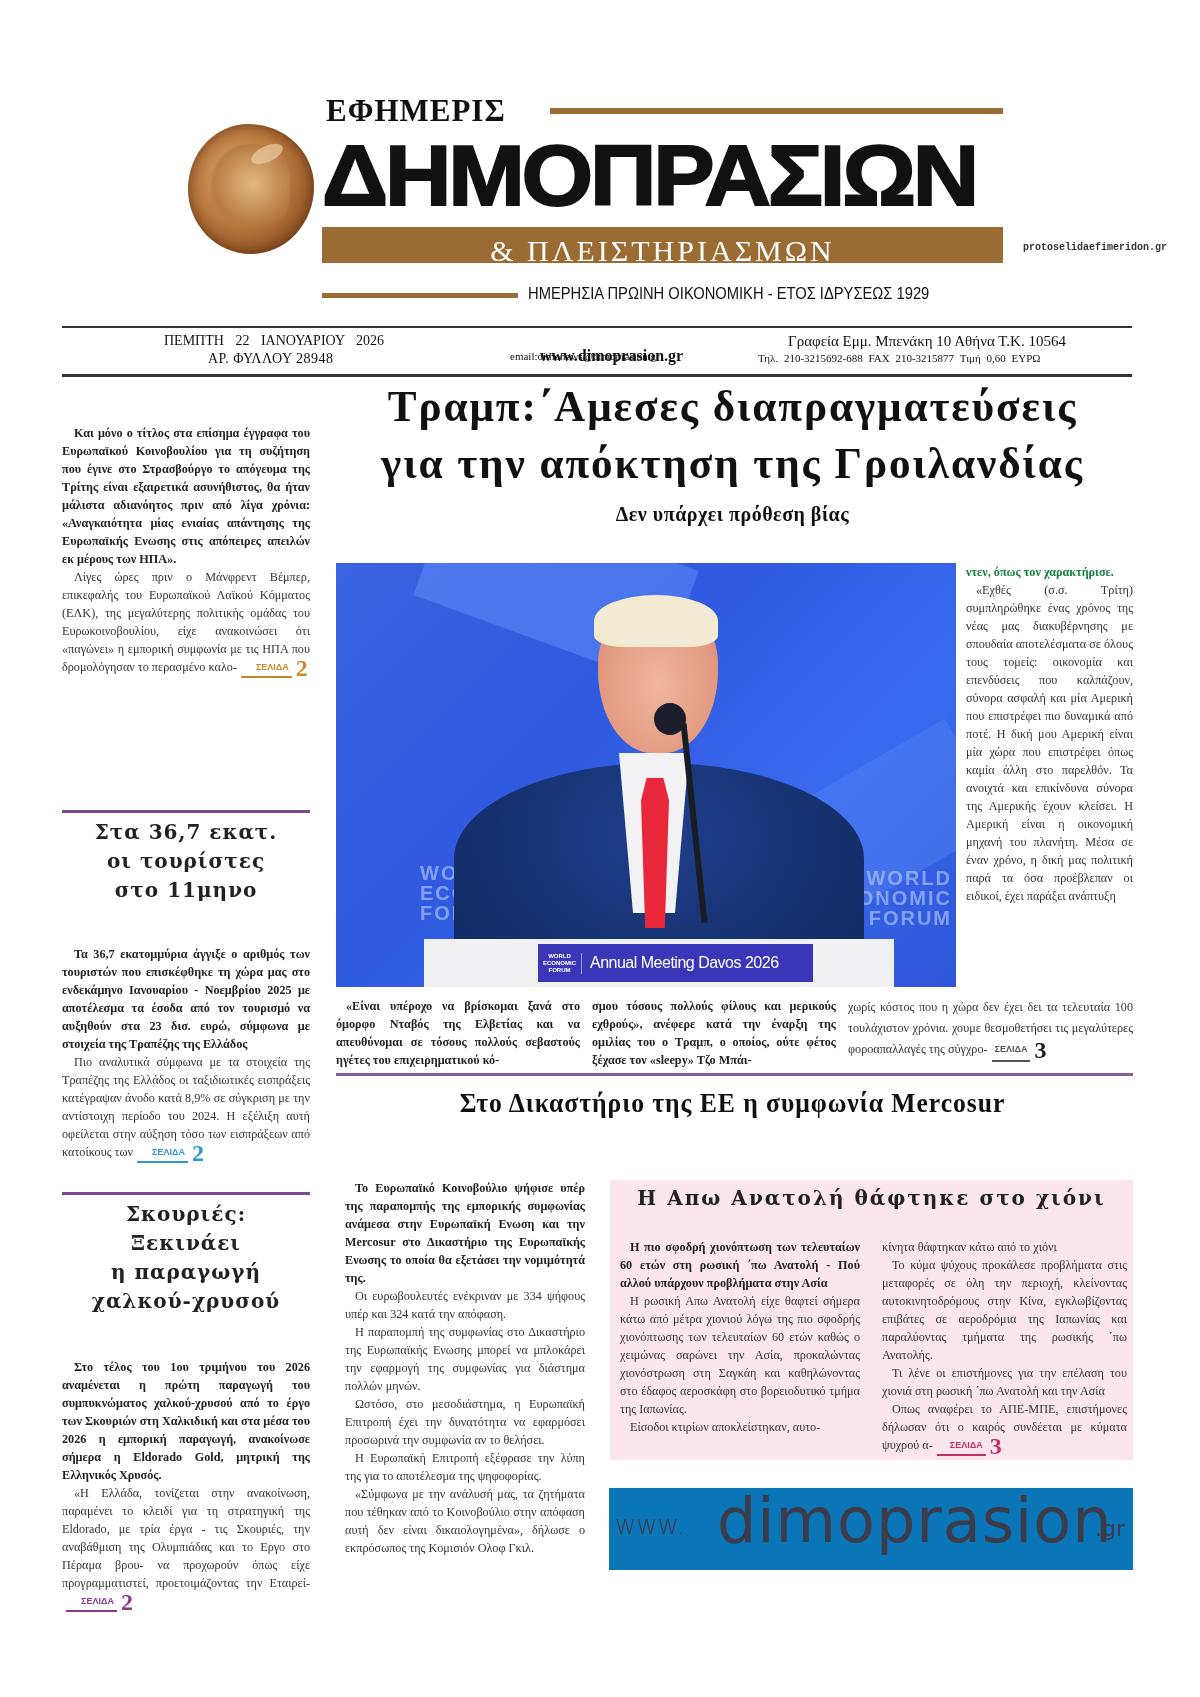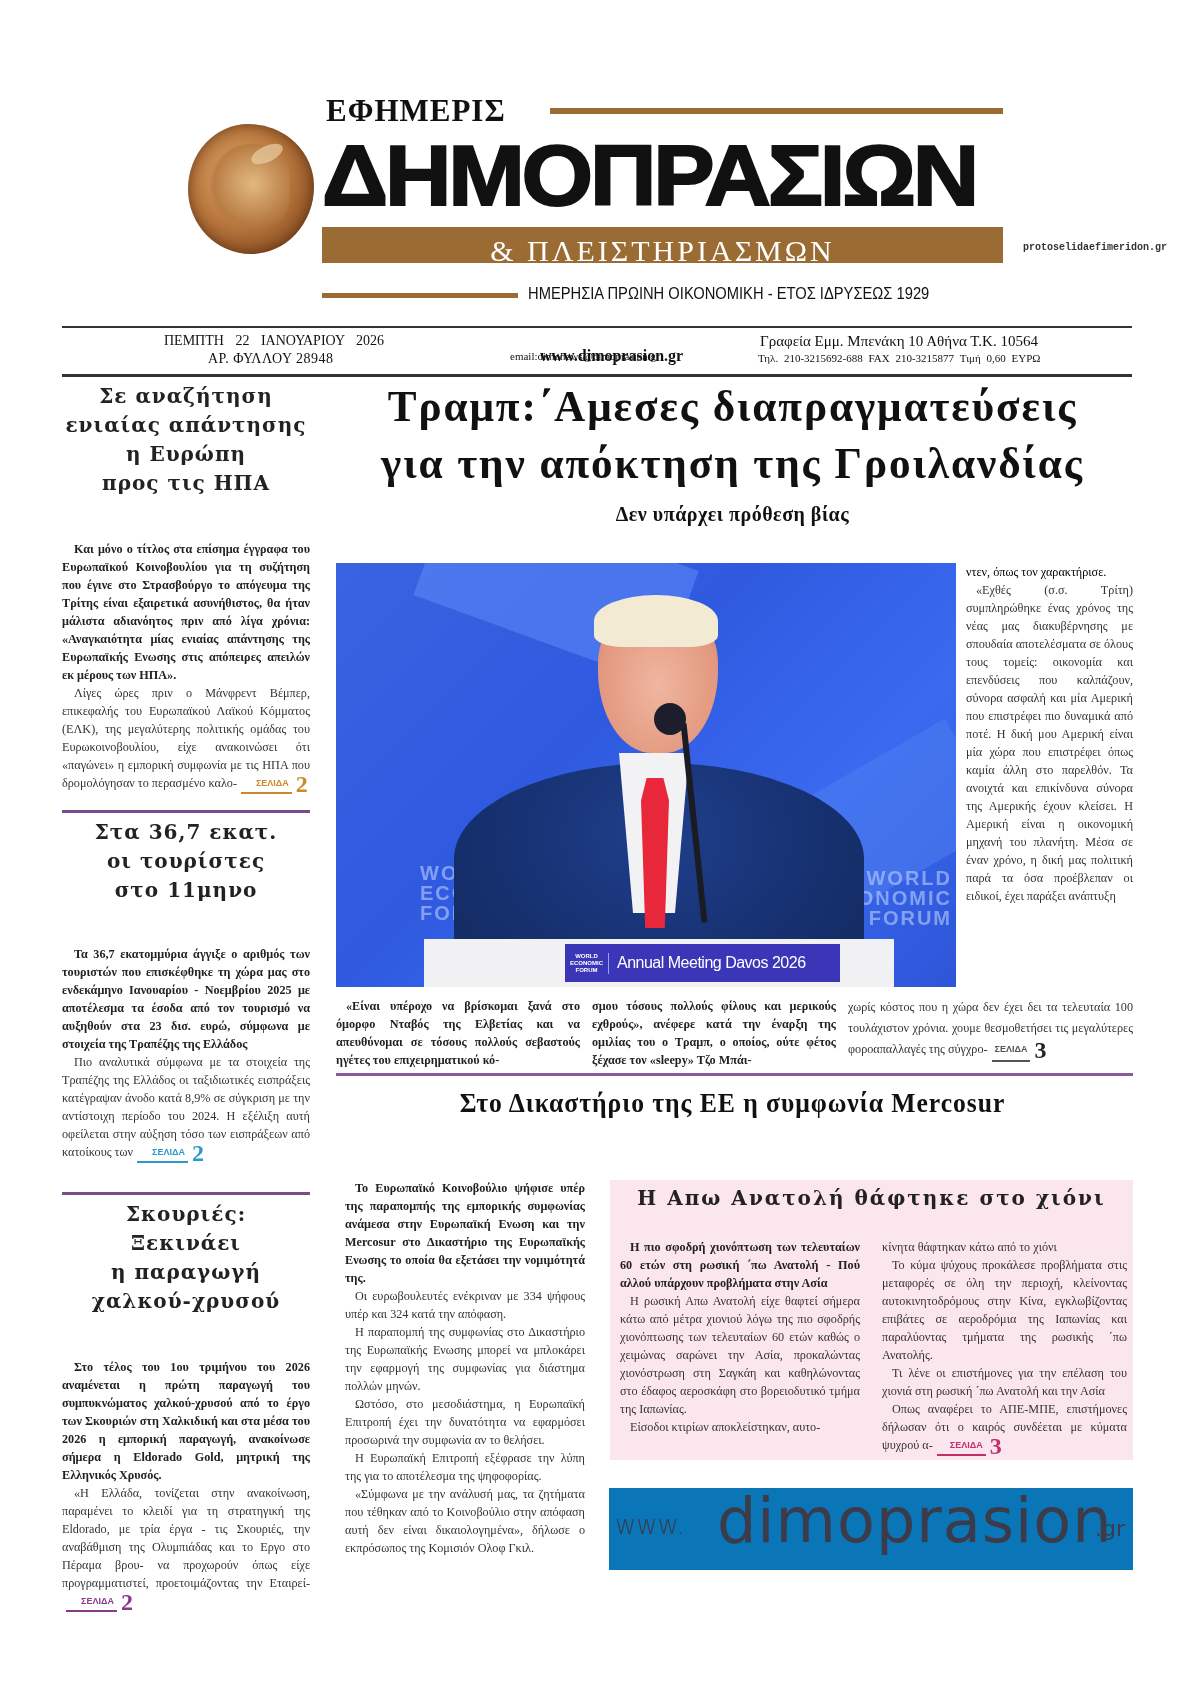--- a/index.html
+++ b/index.html
@@ -21,21 +21,21 @@
   .rule-bottom { left: 322px; top: 293px; width: 196px; height: 5px; background: #9b6b34; }
   .tagline { left: 528px; top: 285px; font-family: "Liberation Sans", sans-serif; font-size: 16px; color: #111; letter-spacing: 0px; transform: scaleX(0.92); transform-origin: left; }
   .watermark { left: 1023px; top: 242px; font-family: Liberation Mono, monospace; font-size: 10px; font-weight: bold; color: #333; }
 
   
   .hr { left: 62px; width: 1070px; height: 2px; background: #333; }
   .info-date { left: 164px; top: 333px; font-size: 14px; color: #111; word-spacing: 8px; }
   .info-issue { left: 208px; top: 351px; font-size: 14px; color: #111; letter-spacing: 0.5px; }
   .info-web { left: 540px; top: 347px; font-size: 16px; font-weight: bold; color: #111; }
   .info-email { left: 510px; top: 350px; font-size: 11px; color: #111; }
-  .info-addr { left: 760px; top: 333px; font-size: 15px; color: #111; }
+  .info-addr { left: 788px; top: 333px; font-size: 15px; color: #111; }
   .info-tel { left: 758px; top: 352px; font-size: 11px; color: #111; word-spacing: 3px; }
 
   
   .lcol { left: 62px; width: 248px; }
   .lhead { text-align: center; font-family: "DejaVu Serif", serif; font-weight: bold; font-size: 20px; letter-spacing: 1px; line-height: 29px; color: #222; }
   .lbody { text-align: justify; font-size: 12.2px; line-height: 18px; color: #222; }
   .lbody .lead { font-weight: bold; text-indent: 12px; }
   .lbody .p { text-indent: 12px; color: #333; }
   .purple-rule { height: 3px; background: #7b4a8c; }
   .selida { display: inline-block; font-family: "Liberation Sans", sans-serif; font-size: 9px; font-weight: bold; padding: 0 3px; border-bottom: 2px solid; vertical-align: middle; margin-left: 4px; }
@@ -52,27 +52,27 @@
   .photo .wef-l { position: absolute; left: 84px; top: 300px; color: #c9d8ff; font-family: "Liberation Sans", sans-serif; font-weight: bold; font-size: 20px; line-height: 20px; opacity: .55; letter-spacing: 2px; }
   .photo .wef-r { position: absolute; right: 4px; top: 305px; color: #c9d8ff; font-family: "Liberation Sans", sans-serif; font-weight: bold; font-size: 20px; line-height: 20px; opacity: .55; letter-spacing: 2px; text-align: right; }
   .photo .suit { position: absolute; left: 118px; top: 200px; width: 410px; height: 240px; background: radial-gradient(ellipse at 50% 30%, #1f3f8c 0%, #16306e 60%, #122a5e 100%); border-radius: 50% 50% 10% 10% / 40% 40% 5% 5%; }
   .photo .shirt { position: absolute; left: 283px; top: 190px; width: 70px; height: 160px; background: #f2f2f5; clip-path: polygon(0 0, 100% 0, 80% 100%, 20% 100%); }
   .photo .tie { position: absolute; left: 305px; top: 215px; width: 28px; height: 150px; background: #e8283a; clip-path: polygon(20% 0, 80% 0, 100% 15%, 85% 100%, 15% 100%, 0 15%); }
   .photo .head { position: absolute; left: 262px; top: 40px; width: 120px; height: 150px; background: radial-gradient(ellipse at 50% 55%, #f0b6a0 0%, #e2987e 70%, #c97c63 100%); border-radius: 45% 45% 45% 45% / 40% 40% 55% 55%; }
   .photo .hair { position: absolute; left: 258px; top: 32px; width: 124px; height: 52px; background: #f3ead4; border-radius: 55% 55% 25% 25%; }
   .photo .mic { position: absolute; left: 318px; top: 140px; width: 32px; height: 32px; border-radius: 50%; background: #1c1f2b; }
   .photo .micstand { position: absolute; left: 355px; top: 160px; width: 6px; height: 200px; background: #1a1c24; transform: rotate(-6deg); }
   .photo .podium { position: absolute; left: 88px; top: 376px; width: 470px; height: 48px; background: #f1f1f4; }
-  .photo .podium-sign { position: absolute; left: 229px; top: 381px; width: 275px; height: 38px; background: #3b36b8; color: #ffffff; display: flex; align-items: center; }
+  .photo .podium-sign { position: absolute; left: 202px; top: 381px; width: 275px; height: 38px; background: #3b36b8; color: #ffffff; display: flex; align-items: center; }
   .photo .podium-sign .wef { font-family: "Liberation Sans", sans-serif; font-size: 6px; font-weight: bold; width: 44px; text-align: center; border-right: 1px solid #9aa0ff; line-height: 7px; }
   .photo .podium-sign .am { font-family: "Liberation Sans", sans-serif; font-size: 16px; margin-left: 8px; letter-spacing: -0.5px; }
 
   
   .rcol { left: 966px; top: 563px; width: 167px; font-size: 12.2px; line-height: 18px; text-align: justify; color: #333; }
-  .rcol .b { font-weight: normal; color: #000000; }
+  .rcol .b { font-weight: bold; color: #15803d; }
   .rcol .p { text-indent: 10px; }
 
   
   .cap1 { left: 336px; top: 997px; width: 244px; font-weight: bold; font-size: 12.2px; line-height: 18px; text-align: justify; color: #222; text-indent: 10px; }
   .cap2 { left: 592px; top: 997px; width: 244px; font-weight: bold; font-size: 12.2px; line-height: 18px; text-align: justify; color: #222; }
   .cap3 { left: 848px; top: 997px; width: 285px; font-size: 12.2px; line-height: 21px; color: #333; text-align: justify; }
 
   .main-purple { left: 336px; top: 1073px; width: 797px; height: 3px; background: #8a5a9c; }
 
   .mercosur-head { left: 330px; top: 1088px; width: 805px; text-align: center; font-weight: bold; font-size: 27px; color: #111; letter-spacing: 1px; transform: scaleX(0.95); }
@@ -116,26 +116,20 @@
 <div class="abs hr" style="top:326px"></div>
 <div class="abs info-date">ΠΕΜΠΤΗ   22   ΙΑΝΟΥΑΡΙΟΥ   2026</div>
 <div class="abs info-issue">ΑΡ. ΦΥΛΛΟΥ  28948</div>
 <div class="abs info-web">www.dimoprasion.gr</div>
 <div class="abs info-email">email:dimonews@dimoprasion.gr</div>
 <div class="abs info-addr">Γραφεία Εμμ. Μπενάκη 10 Αθήνα Τ.Κ. 10564</div>
 <div class="abs info-tel">Τηλ.  210-3215692-688   FAX  210-3215877   Τιμή  0,60  ΕΥΡΩ</div>
 <div class="abs hr" style="top:374px; height:3px;"></div>
 
 <div class="abs lcol" style="top:382px">
-  <div class="lhead">
-    <div>Σε αναζήτηση</div>
-    <div>ενιαίας απάντησης</div>
-    <div>η Ευρώπη</div>
-    <div>προς τις ΗΠΑ</div>
-  </div>
   <div class="lbody" style="margin-top:42px">
     <div class="lead">Και μόνο ο τίτλος στα επίσημα έγγραφα του Ευρωπαϊκού Κοινοβουλίου για τη συζήτηση που έγινε στο Στρασβούργο το απόγευμα της Τρίτης είναι εξαιρετικά ασυνήθιστος, θα ήταν μάλιστα αδιανόητος πριν από λίγα χρόνια: «Αναγκαιότητα μίας ενιαίας απάντησης της Ευρωπαϊκής Ενωσης στις απόπειρες απειλών εκ μέρους των ΗΠΑ».</div>
     <div class="p"><span>Λίγες ώρες πριν ο Μάνφρεντ Βέμπερ, επικεφαλής του Ευρωπαϊκού Λαϊκού Κόμματος (ΕΛΚ), της μεγαλύτερης πολιτικής ομάδας του Ευρωκοινοβουλίου, είχε ανακοινώσει ότι «παγώνει» η εμπορική συμφωνία με τις ΗΠΑ που δρομολόγησαν το περασμένο καλο-</span><span class="selida" style="color:#c98a2a;border-color:#c98a2a">ΣΕΛΙΔΑ</span><span class="pagenum" style="color:#c98a2a">2</span></div>
   </div>
 </div>
 <div class="abs lcol purple-rule" style="top:810px"></div>
 
 <div class="abs lcol" style="top:818px">
   <div class="lhead">
     <div>Στα 36,7 εκατ.</div>

